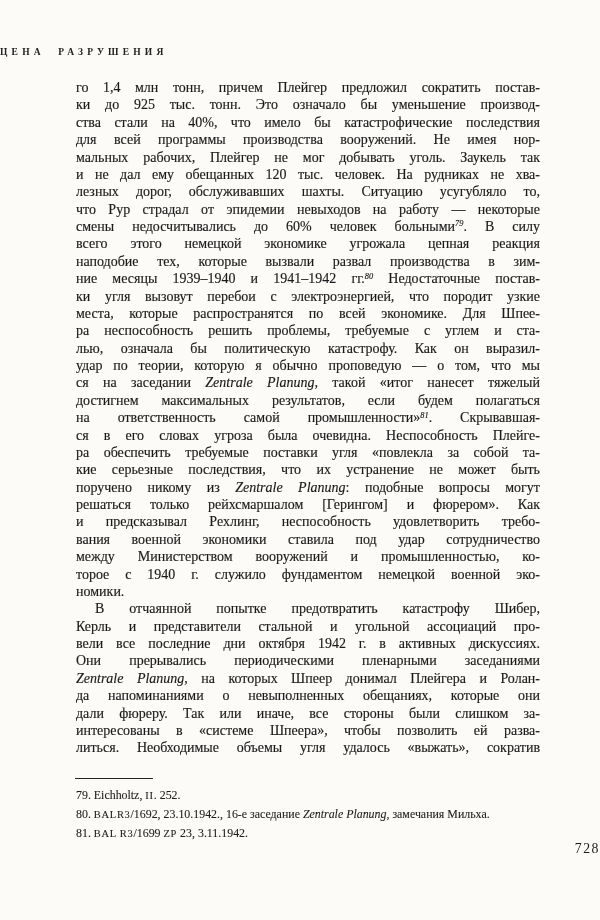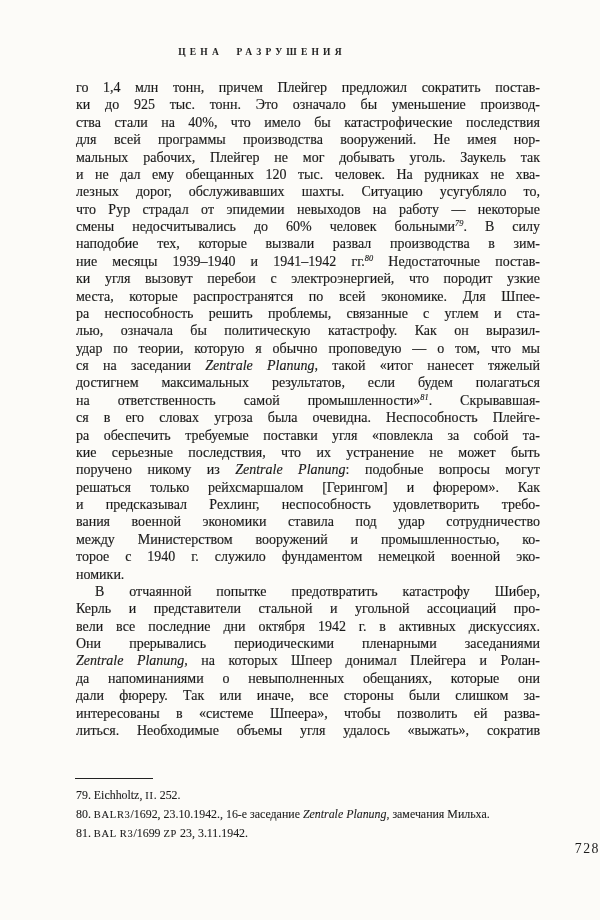--- a/index.html
+++ b/index.html
@@ -11,21 +11,21 @@
     overflow: hidden;
   }
   .page {
     position: absolute; left: 0; top: 0;
     width: 600px; height: 920px;
     background: #fcfbf8;
     color: #1b1b1b;
   }
   .running-header {
     position: absolute; top: 47px; left: 0; width: 524px;
-    text-align: center;
+    text-align: left;
     font-size: 9.5px; font-weight: bold;
     letter-spacing: 4.2px; word-spacing: 7px;
     color: #222;
   }
   .body-text {
     position: absolute; left: 76px; top: 79px; width: 464px;
   }
   .bline {
     height: 17.38px; line-height: 17.38px;
     font-size: 14px;
@@ -76,25 +76,26 @@
   <div class="body-text">
       <div class="bline">го 1,4 млн тонн, причем Плейгер предложил сократить постав-</div>
       <div class="bline">ки до 925 тыс. тонн. Это означало бы уменьшение производ-</div>
       <div class="bline">ства стали на 40%, что имело бы катастрофические последствия</div>
       <div class="bline">для всей программы производства вооружений. Не имея нор-</div>
       <div class="bline">мальных рабочих, Плейгер не мог добывать уголь. Заукель так</div>
       <div class="bline">и не дал ему обещанных 120 тыс. человек. На рудниках не хва-</div>
       <div class="bline">лезных дорог, обслуживавших шахты. Ситуацию усугубляло то,</div>
       <div class="bline">что Рур страдал от эпидемии невыходов на работу — некоторые</div>
       <div class="bline">смены недосчитывались до 60% человек больными<sup>79</sup>. В силу</div>
+      <div class="bline">всего этого немецкой экономике угрожала цепная реакция</div>
       <div class="bline">наподобие тех, которые вызвали развал производства в зим-</div>
       <div class="bline">ние месяцы 1939–1940 и 1941–1942 гг.<sup>80</sup> Недостаточные постав-</div>
       <div class="bline">ки угля вызовут перебои с электроэнергией, что породит узкие</div>
       <div class="bline">места, которые распространятся по всей экономике. Для Шпее-</div>
-      <div class="bline">ра неспособность решить проблемы, связанные с углем и ста-</div>
+      <div class="bline">ра неспособность решить проблемы, требуемые с углем и ста-</div>
       <div class="bline">лью, означала бы политическую катастрофу. Как он выразил-</div>
       <div class="bline">удар по теории, которую я обычно проповедую — о том, что мы</div>
       <div class="bline">ся на заседании <i>Zentrale Planung</i>, такой «итог нанесет тяжелый</div>
       <div class="bline">достигнем максимальных результатов, если будем полагаться</div>
       <div class="bline">на ответственность самой промышленности»<sup>81</sup>. Скрывавшая-</div>
       <div class="bline">ся в его словах угроза была очевидна. Неспособность Плейге-</div>
       <div class="bline">ра обеспечить требуемые поставки угля «повлекла за собой та-</div>
       <div class="bline">кие серьезные последствия, что их устранение не может быть</div>
       <div class="bline">поручено никому из <i>Zentrale Planung</i>: подобные вопросы могут</div>
       <div class="bline">решаться только рейхсмаршалом [Герингом] и фюрером». Как</div>

